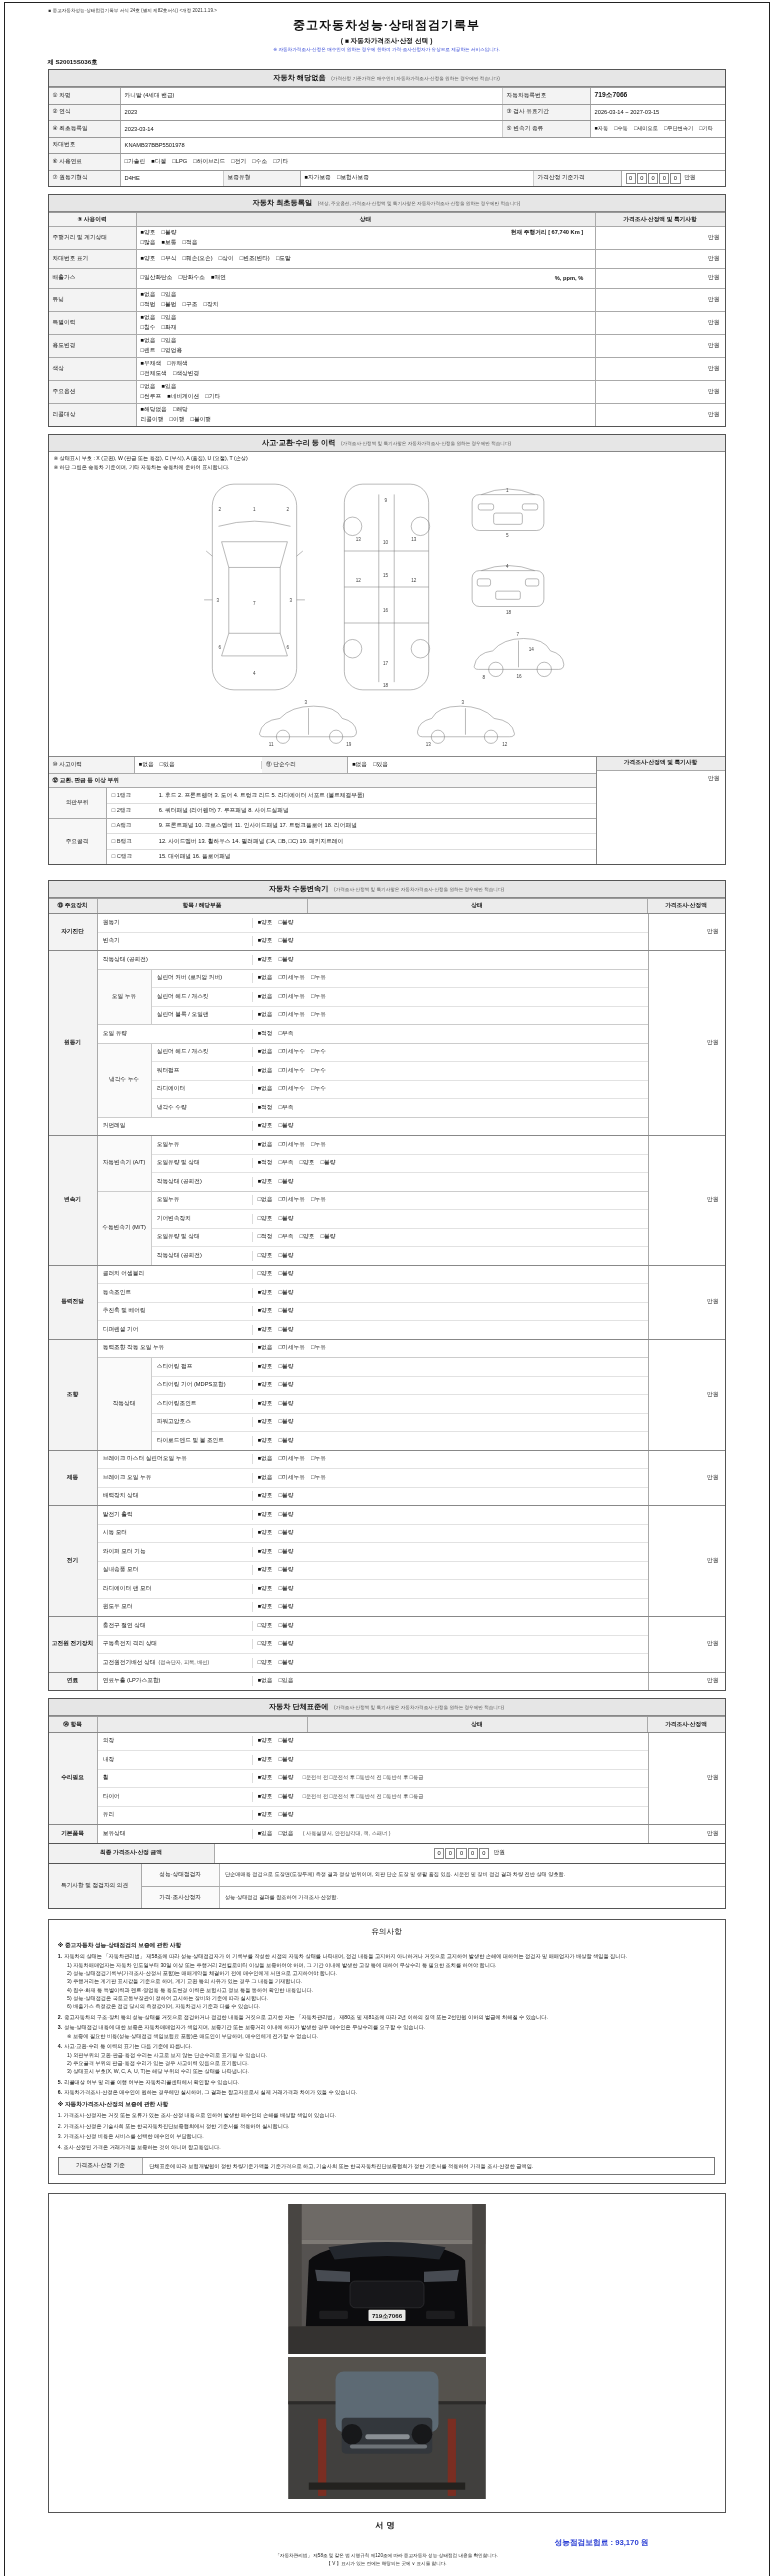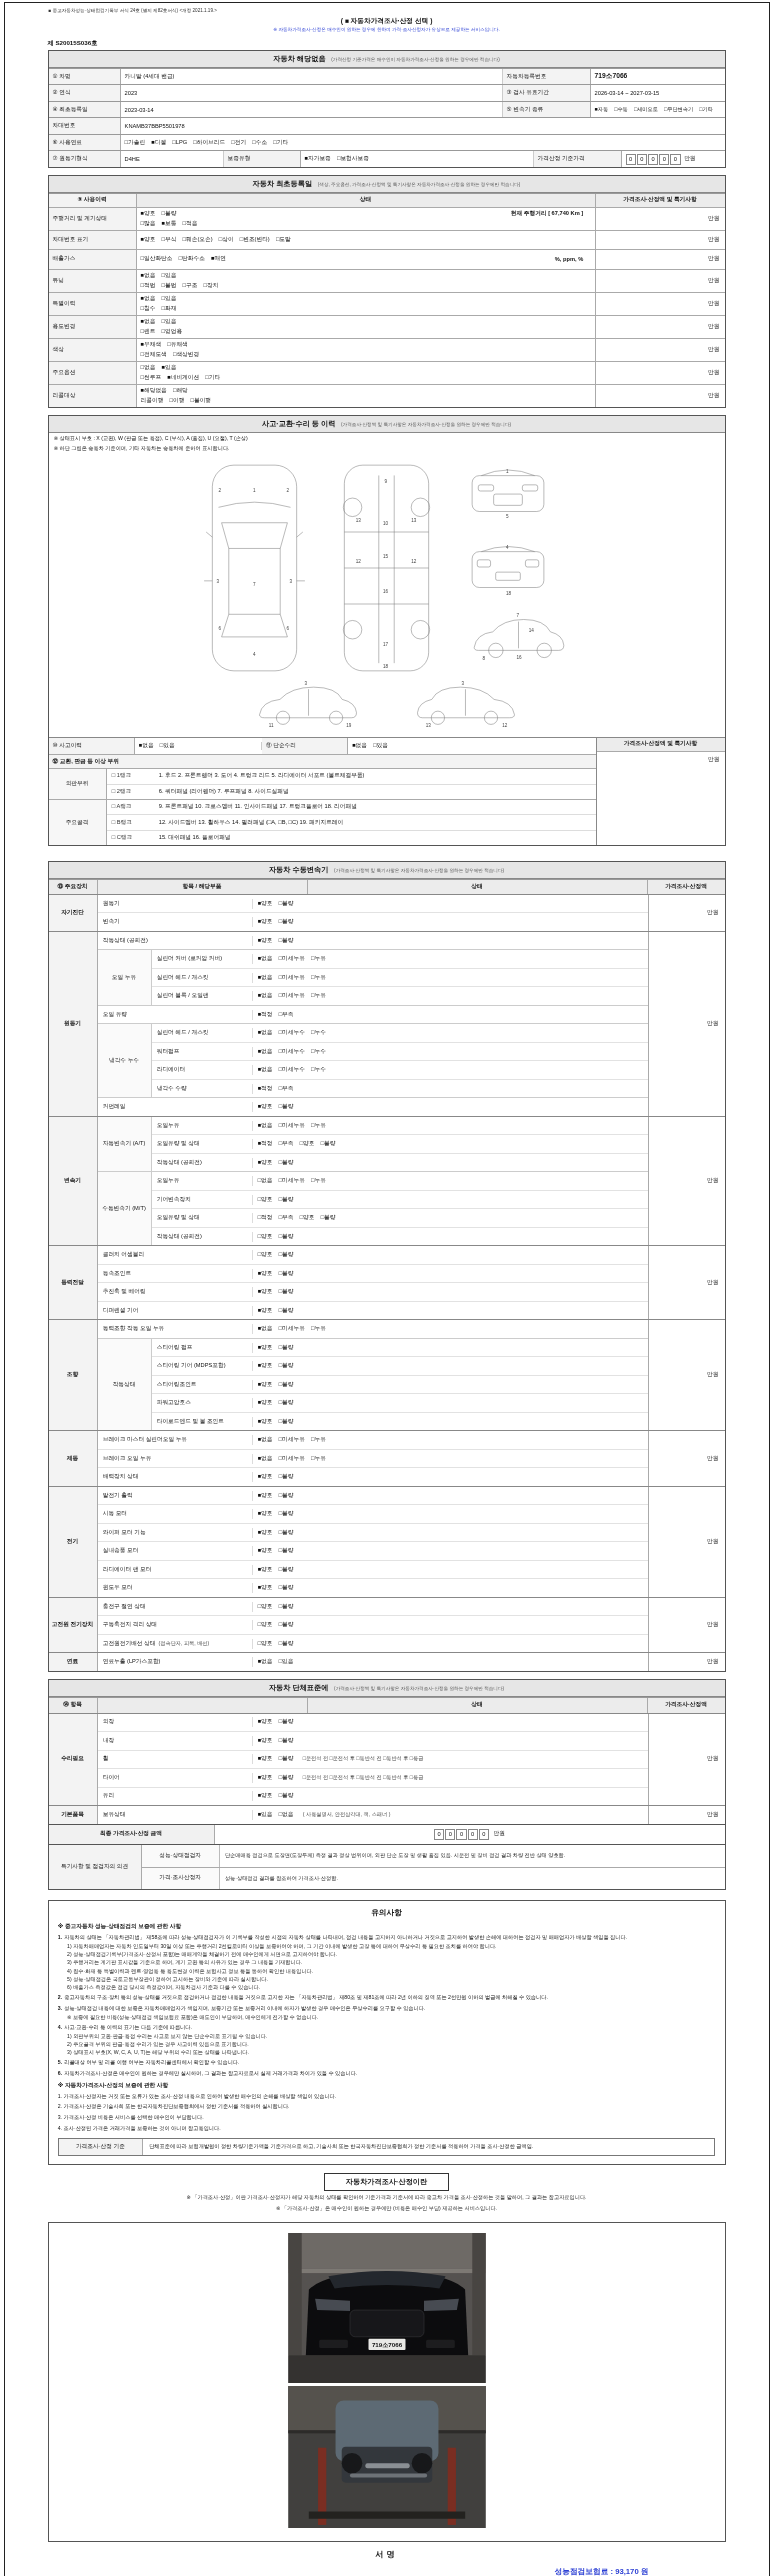--- a/index.html
+++ b/index.html
@@ -88,21 +88,21 @@
   
   .op-grid{display:flex;border:0.6px solid #555;border-top:none;}
   .op-label{width:88px;background:#f3f3f3;display:flex;align-items:center;justify-content:center;text-align:center;border-right:0.5px solid #aaa;padding:2.1px;}
   .op-rows{flex:1;}
   .op-row{display:flex;border-top:0.5px solid #aaa;min-height:21.6px;}
   .op-row:first-child{border-top:none;}
   .op-who{width:77px;background:#fafafa;border-right:0.5px solid #bbb;display:flex;align-items:center;justify-content:center;}
   .op-text{flex:1;padding:3.1px 5.2px;display:flex;align-items:center;font-size:5.2px;color:#222;}
   
   .notice{border:0.6px solid #555;margin-top:9.3px;padding:5.2px 9.3px 7.2px;}
-  .notice-title{text-align:center;font-weight:bold;font-size:7.7px;margin:2.1px 0 5.2px;}
+  .notice-title{text-align:center;font-weight:normal;font-size:7.7px;margin:2.1px 0 5.2px;}
   .nhead{font-weight:bold;margin:4.1px 0 2.1px;}
   .npara{margin-top:3.1px;line-height:1.45;font-size:5.2px;}
   .nn{font-weight:bold;margin-right:2.1px;}
   .nsub{margin:1px 0 1px 9.3px;line-height:1.4;font-size:5.2px;color:#222;}
   .kbox{display:flex;border:0.5px solid #777;margin-top:6.2px;}
   .kbox .kl{width:77px;background:#f3f3f3;border-right:0.5px solid #aaa;display:flex;align-items:center;justify-content:center;text-align:center;padding:3.1px;}
   .kbox .kr{flex:1;padding:4.1px 6.2px;line-height:1.5;font-size:5.2px;}
   
   .explain{margin-top:8.2px;text-align:center;}
   .explain .pill{display:inline-block;border:0.8px solid #333;padding:3.1px 20.6px;font-weight:bold;font-size:7.2px;}
@@ -117,20 +117,21 @@
   .foot{text-align:center;font-size:4.6px;color:#222;margin-top:4.1px;line-height:1.6;}
 </style>
 </head>
 <body>
 
 <div class="frame">
 <div class="content">
 
   <div class="top-note">■ 중고자동차성능·상태점검기록부 서식 24호 (별지 제82호서식) &lt;개정 2021.1.19.&gt;</div>
 
+  <div class="title">중고자동차성능·상태점검기록부</div>
   <div class="subtitle">( ■ 자동차가격조사·산정 선택 )</div>
   <div class="subnote" id="subnote" style="color: rgb(43, 63, 212);">※ 자동차가격조사·산정은 매수인이 원하는 경우에 한하여 가격·조사산정자가 유상으로 제공하는 서비스입니다.</div>
 
   <div class="docno">제 S20015S036호</div>
 
   <div class="tbl sec" style="margin-top:1px;">
     <div class="band">
       <span class="band-title">자동차 해당없음</span>
       <span class="band-note">(가격산정 기준가격은 매수인이 자동차가격조사·산정을 원하는 경우에만 적습니다)</span>
     </div>
@@ -858,25 +859,20 @@
           <div class="npara">2. 가격조사·산정은 기술사회 또는 한국자동차진단보증협회에서 정한 기준서를 적용하여 실시합니다.</div>
           <div class="npara">3. 가격조사·산정 비용은 서비스를 선택한 매수인이 부담합니다.</div>
           <div class="npara">4. 조사·산정된 가격은 거래가격을 보증하는 것이 아니며 참고용입니다.</div>
         </div>
     <div class="kbox">
       <div class="kl">가격조사·산정 기준</div>
       <div class="kr">단체표준에 따라 보험개발원이 정한 차량기준가액을 기준가격으로 하고, 기술사회 또는 한국자동차진단보증협회가 정한 기준서를 적용하여 가격을 조사·산정한 금액임.</div>
     </div>
   </div>
 
-  <div class="explain">
-    <div class="pill">자동차가격조사·산정이란</div>
-    <div class="eline">※ 「가격조사·산정」이란 가격조사·산정자가 해당 자동차의 상태를 확인하여 기준가격과 기준서에 따라 중고차 가격을 조사·산정하는 것을 말하며, 그 결과는 참고자료입니다.</div>
-    <div class="eline">※ 「가격조사·산정」은 매수인이 원하는 경우에만 (비용은 매수인 부담) 제공하는 서비스입니다.</div>
-  </div>
 
   <div class="photos-wrap">
     <div class="photos">
       <svg width="198" height="150" viewBox="0 0 384 292" style="font-size:11px">
         <rect width="384" height="292" fill="#555250"></rect>
         <rect width="384" height="70" fill="#6e6a66"></rect>
         <rect y="70" width="384" height="8" fill="#7d7974"></rect>
         <rect x="0" y="0" width="26" height="238" fill="#484542"></rect>
         <rect x="358" y="0" width="26" height="238" fill="#484542"></rect>
         <rect y="238" width="384" height="54" fill="#343230"></rect>

